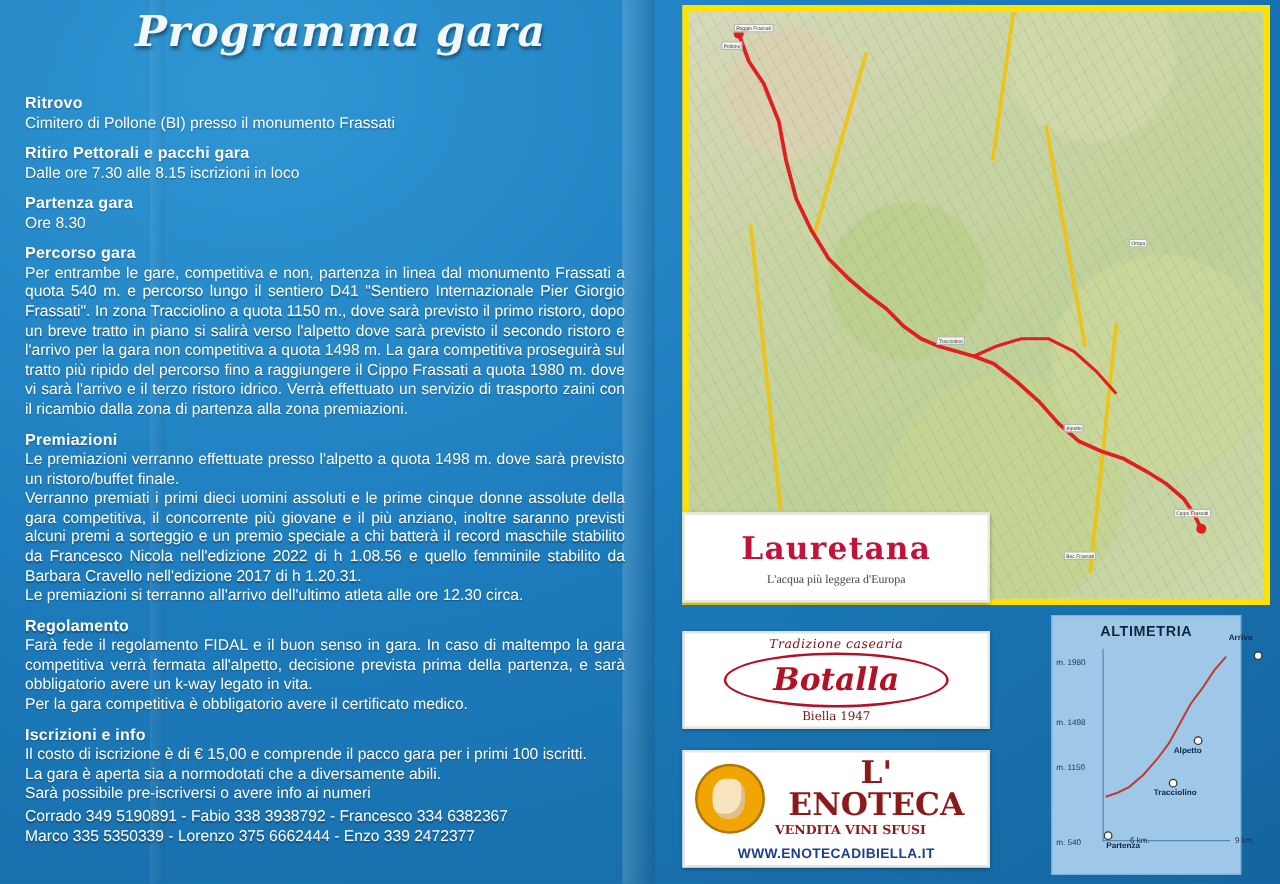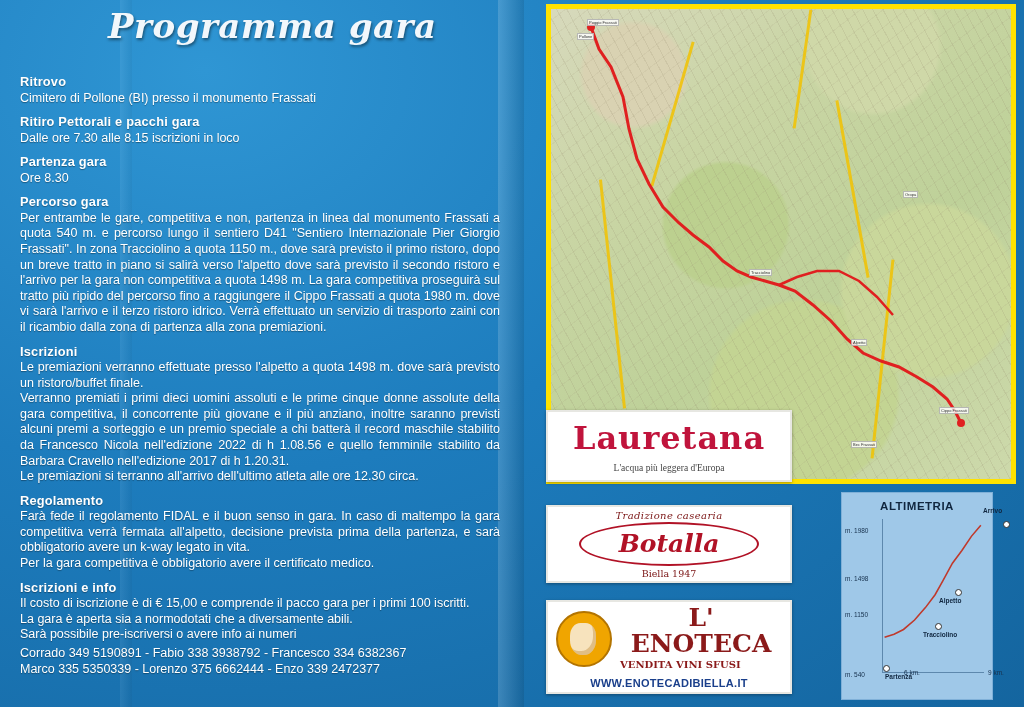--- a/index.html
+++ b/index.html
@@ -152,21 +152,21 @@
     flex-direction: column;
     align-items: center;
     justify-content: center;
   }
   .sponsor-1 { top: 410px; height: 72px; }
   .sponsor-2 { top: 505px; height: 78px; }
   .sponsor-3 { top: 600px; height: 94px; }
 
   .lauretana-name {
     font-family: "DejaVu Serif", serif;
-    font-size: 32px;
+    font-size: 25px;
     letter-spacing: 1px;
     color: #c0143c;
     font-weight: bold;
   }
   .lauretana-sub {
     margin-top: 6px;
     font-size: 9.5px;
     color: #444;
     font-family: "Liberation Serif", serif;
   }
@@ -347,21 +347,21 @@
         <h3>Partenza gara</h3>
         <p>Ore 8.30</p>
       </div>
 
       <div class="sec">
         <h3>Percorso gara</h3>
         <p class="just">Per entrambe le gare, competitiva e non, partenza in linea dal monumento Frassati a quota 540 m. e percorso lungo il sentiero D41 "Sentiero Internazionale Pier Giorgio Frassati". In zona Tracciolino a quota 1150 m., dove sarà previsto il primo ristoro, dopo un breve tratto in piano si salirà verso l'alpetto dove sarà previsto il secondo ristoro e l'arrivo per la gara non competitiva a quota 1498 m. La gara competitiva proseguirà sul tratto più ripido del percorso fino a raggiungere il Cippo Frassati a quota 1980 m. dove vi sarà l'arrivo e il terzo ristoro idrico. Verrà effettuato un servizio di trasporto zaini con il ricambio dalla zona di partenza alla zona premiazioni.</p>
       </div>
 
       <div class="sec">
-        <h3>Iscrizioni</h3>
+        <h3>Premiazioni</h3>
         <p class="just" style="white-space:pre-line">Le premiazioni verranno effettuate presso l'alpetto a quota 1498 m. dove sarà previsto un ristoro/buffet finale.
 Verranno premiati i primi dieci uomini assoluti e le prime cinque donne assolute della gara competitiva, il concorrente più giovane e il più anziano, inoltre saranno previsti alcuni premi a sorteggio e un premio speciale a chi batterà il record maschile stabilito da Francesco Nicola nell'edizione 2022 di h 1.08.56 e quello femminile stabilito da Barbara Cravello nell'edizione 2017 di h 1.20.31.
 Le premiazioni si terranno all'arrivo dell'ultimo atleta alle ore 12.30 circa.</p>
       </div>
 
       <div class="sec">
         <h3>Regolamento</h3>
         <p class="just" style="white-space:pre-line">Farà fede il regolamento FIDAL e il buon senso in gara. In caso di maltempo la gara competitiva verrà fermata all'alpetto, decisione prevista prima della partenza, e sarà obbligatorio avere un k-way legato in vita.
 Per la gara competitiva è obbligatorio avere il certificato medico.</p>
       </div>

